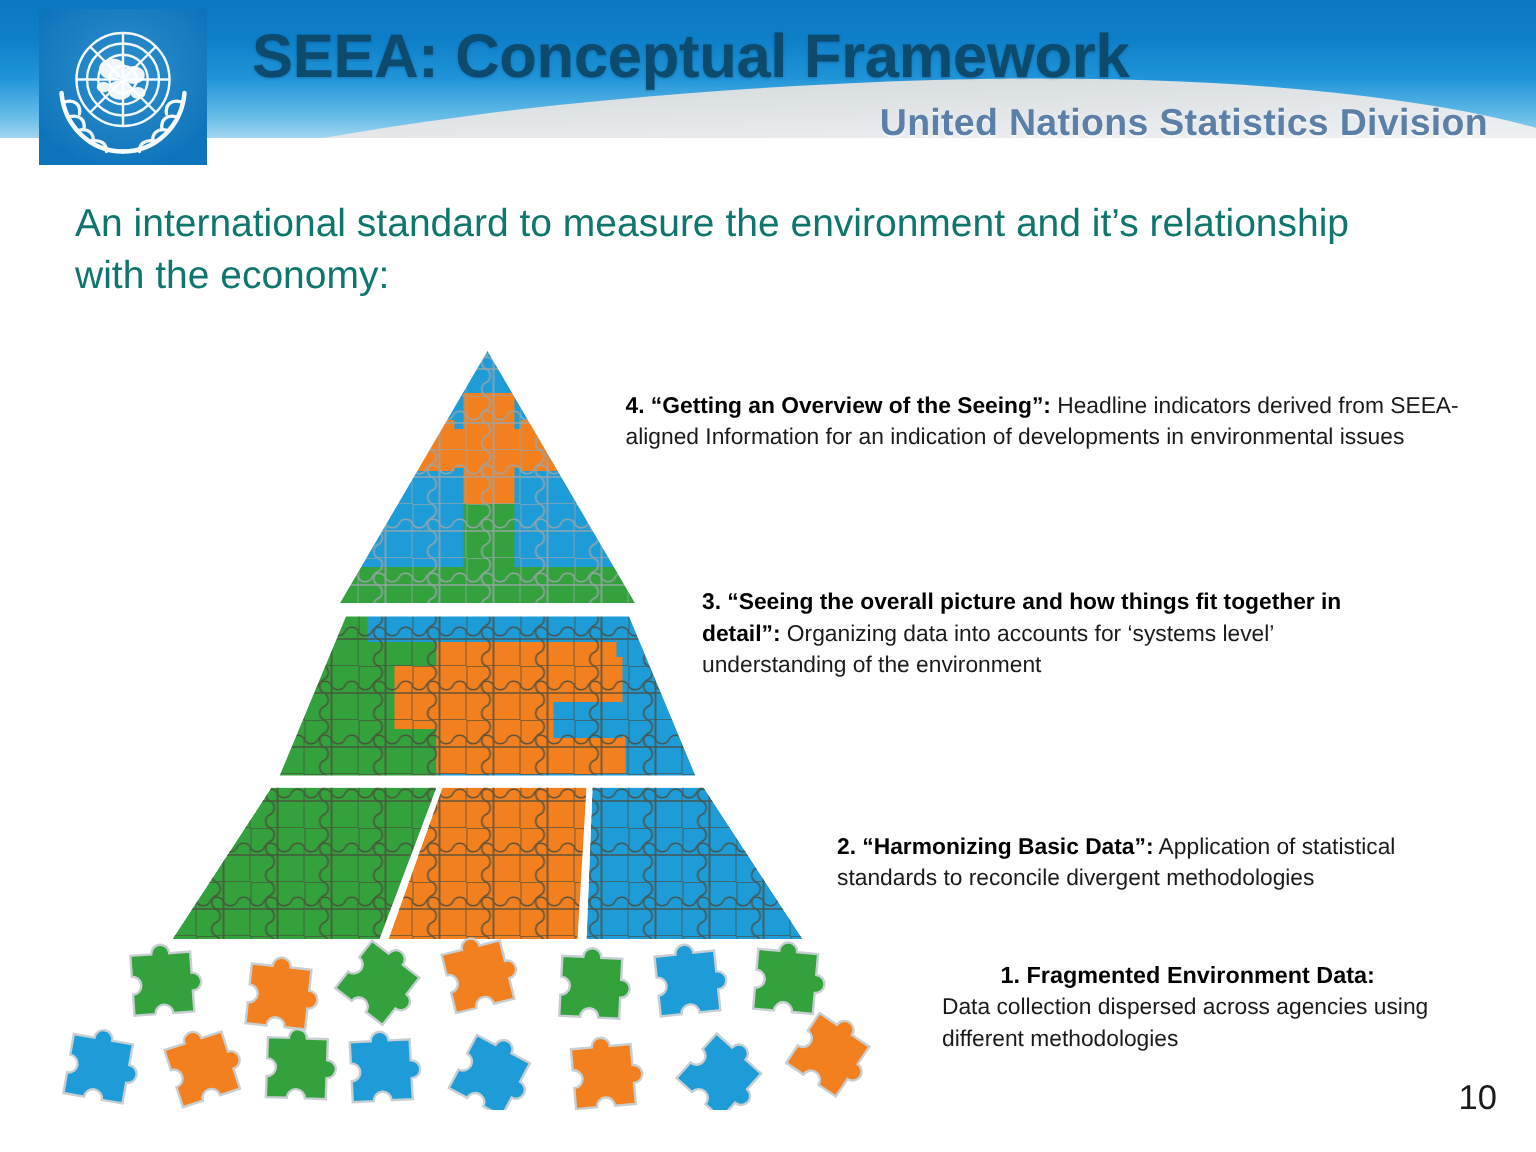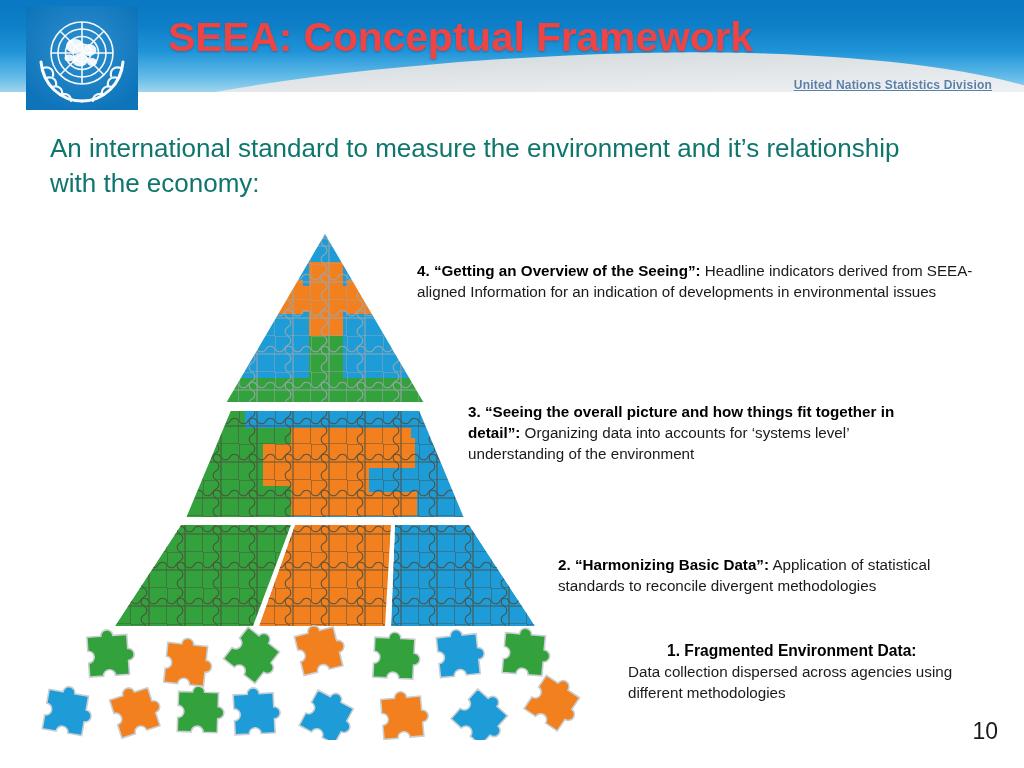--- a/index.html
+++ b/index.html
@@ -33,31 +33,30 @@
     background:#ffffff;
   }
 
   .un-logo{
     position:absolute;left:26px;top:6px;width:112px;height:104px;
   }
   .un-logo svg{display:block;}
 
   .header-title{
     position:absolute;left:168px;top:14px;
-    font-size:41px;font-weight:bold;color:#ef4444;
+    font-size:41px;font-weight:bold;color:#0c4a6e;
     letter-spacing:-0.2px;
     text-shadow:0 1px 2px rgba(0,50,90,.30);
     white-space:nowrap;
   }
   .header-sub{
-    position:absolute;right:32px;top:78px;
-    font-size:12px;font-weight:bold;color:#5b7fa6;
+    position:absolute;right:32px;top:68px;
+    font-size:25px;font-weight:bold;color:#5b7fa6;
     letter-spacing:.2px;white-space:nowrap;
     text-shadow:0 1px 1px rgba(255,255,255,.8);
-    text-decoration:underline;
   }
 
   
   .subtitle{
     position:absolute;left:50px;top:131px;width:900px;
     font-size:26px;color:#0f766e;line-height:1.33;
   }
 
   
   .pyramid{
@@ -71,21 +70,21 @@
   }
   .scatter svg{display:block;}
 
   
   .note{
     position:absolute;
     font-size:15.2px;color:#1a1a1a;line-height:1.37;
   }
   .note b{font-weight:bold;color:#000;}
   .note-4{left:417px;top:261px;width:562px;}
-  .note-3{left:468px;top:402px;width:480px;}
+  .note-3{left:468px;top:392px;width:480px;}
   .note-2{left:558px;top:555px;width:420px;}
   .note-1{left:628px;top:640px;width:370px;}
   .note-1 .lead{font-size:15.6px;margin-left:39px;}
 
   .page-num{
     position:absolute;right:26px;top:718px;
     font-size:23px;color:#1a1a1a;
   }
 </style>
 </head>

